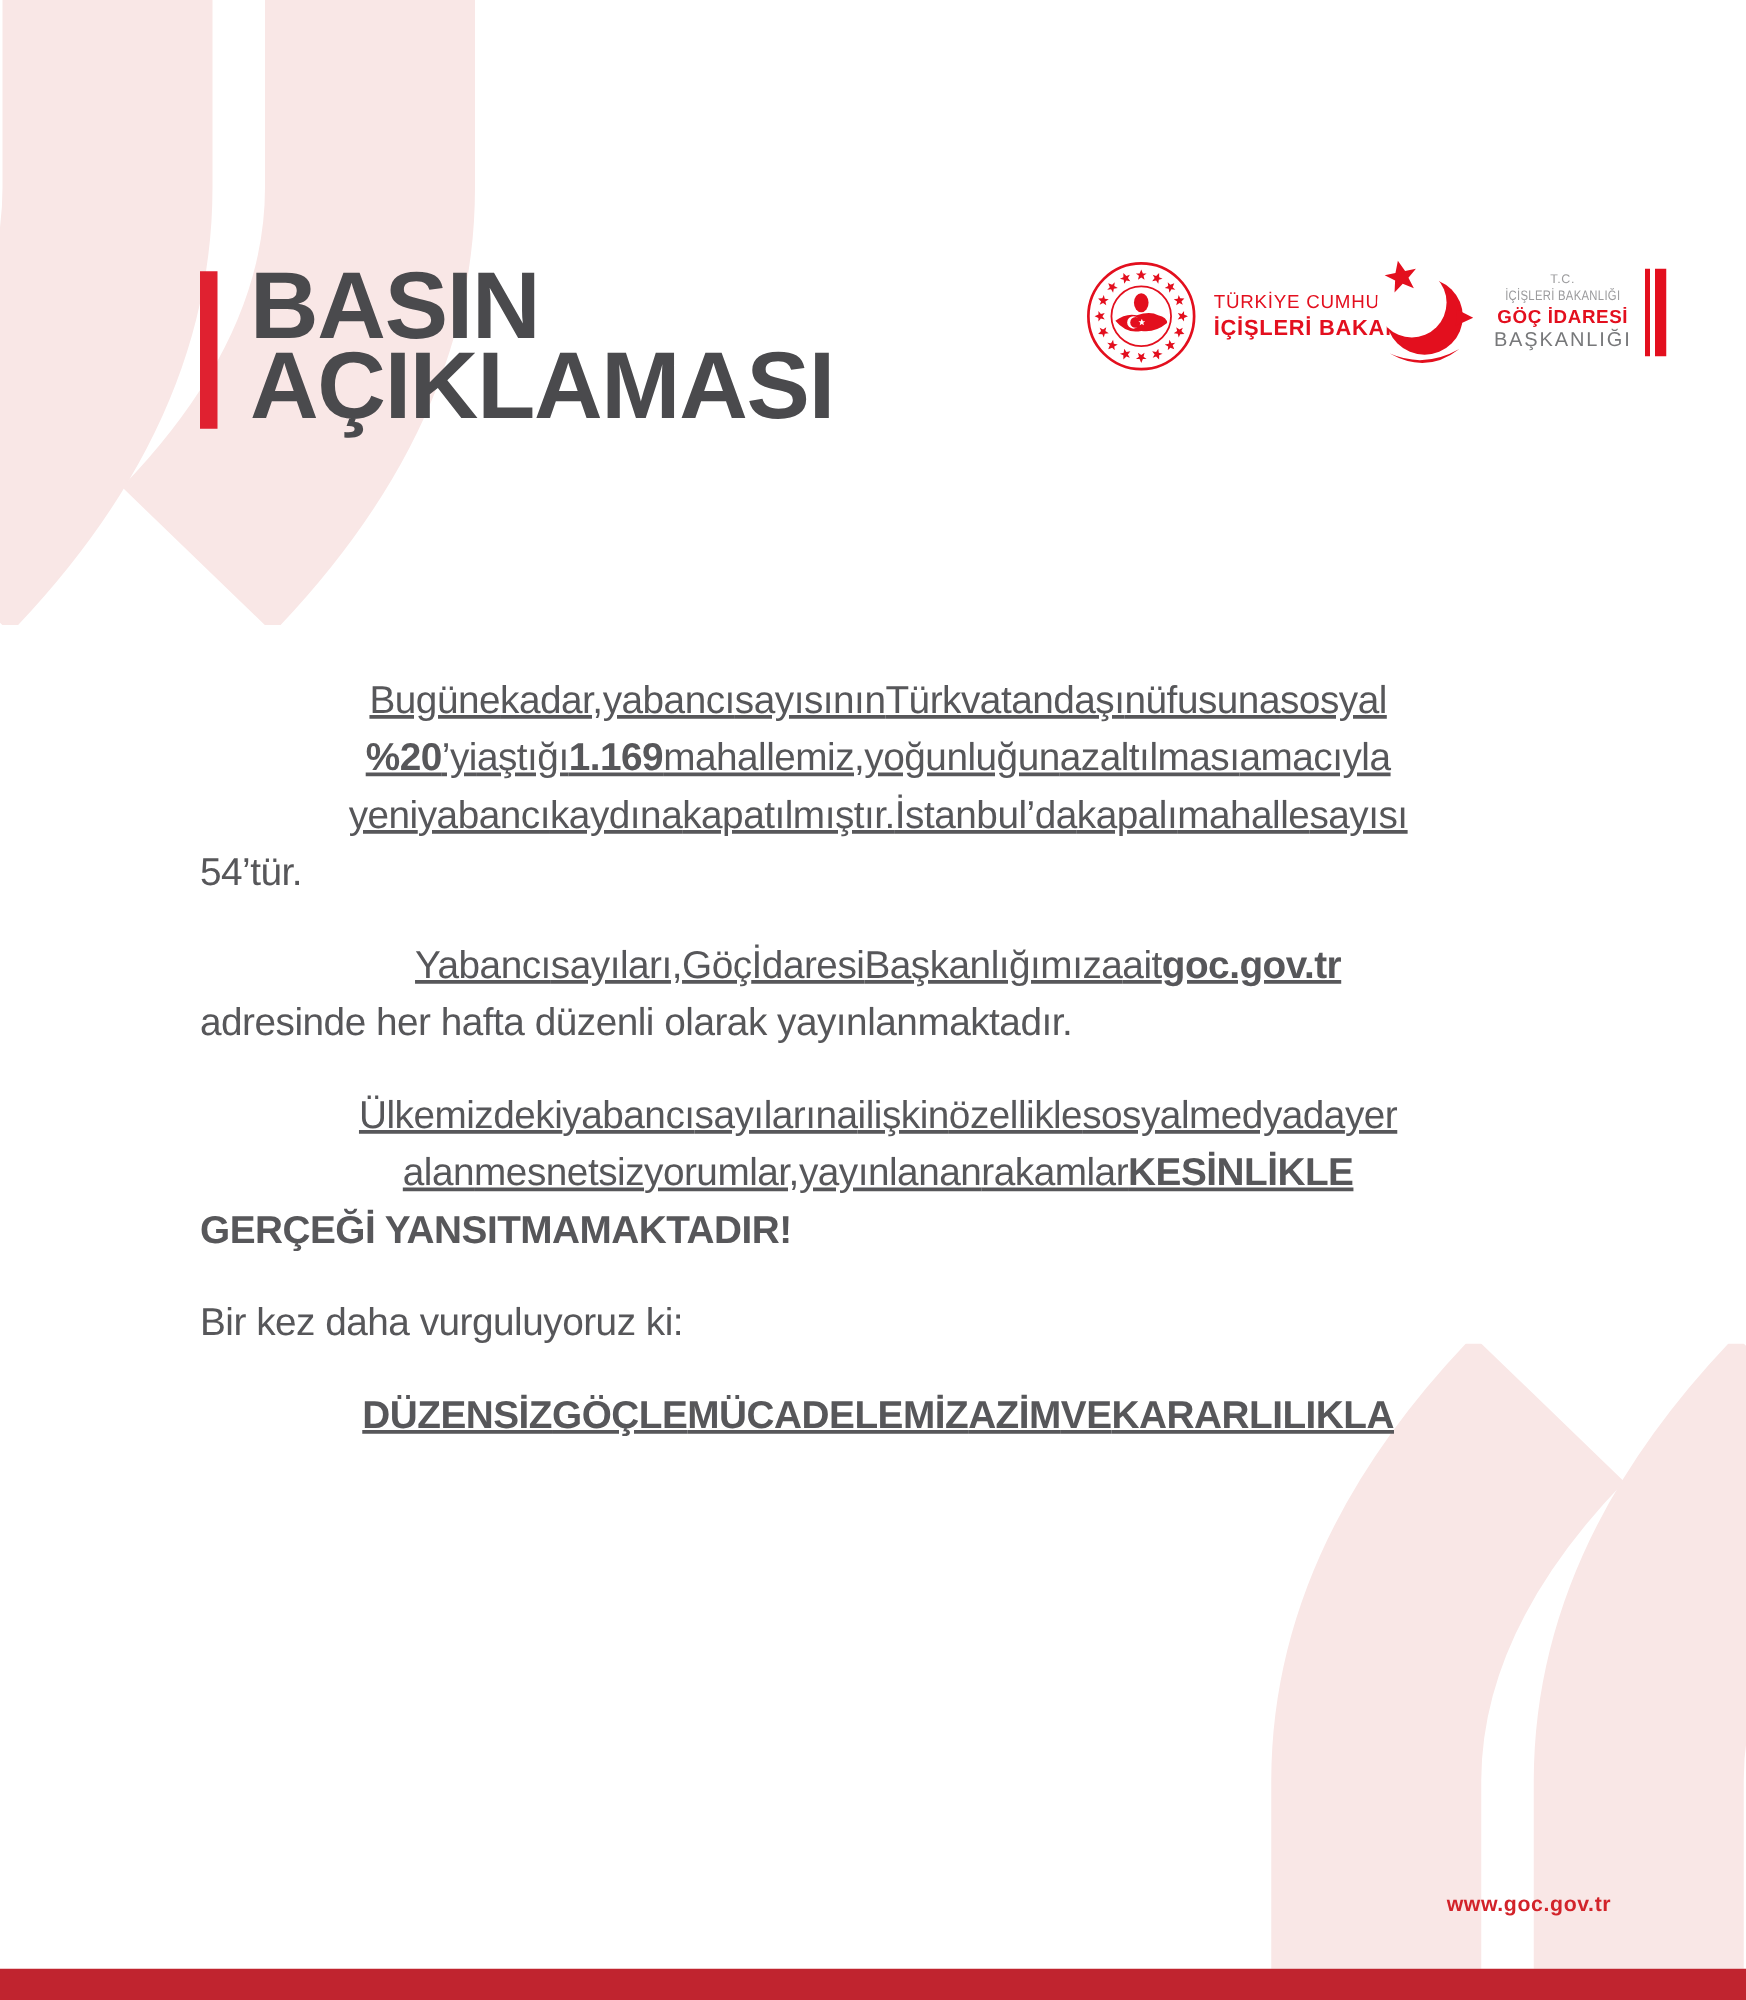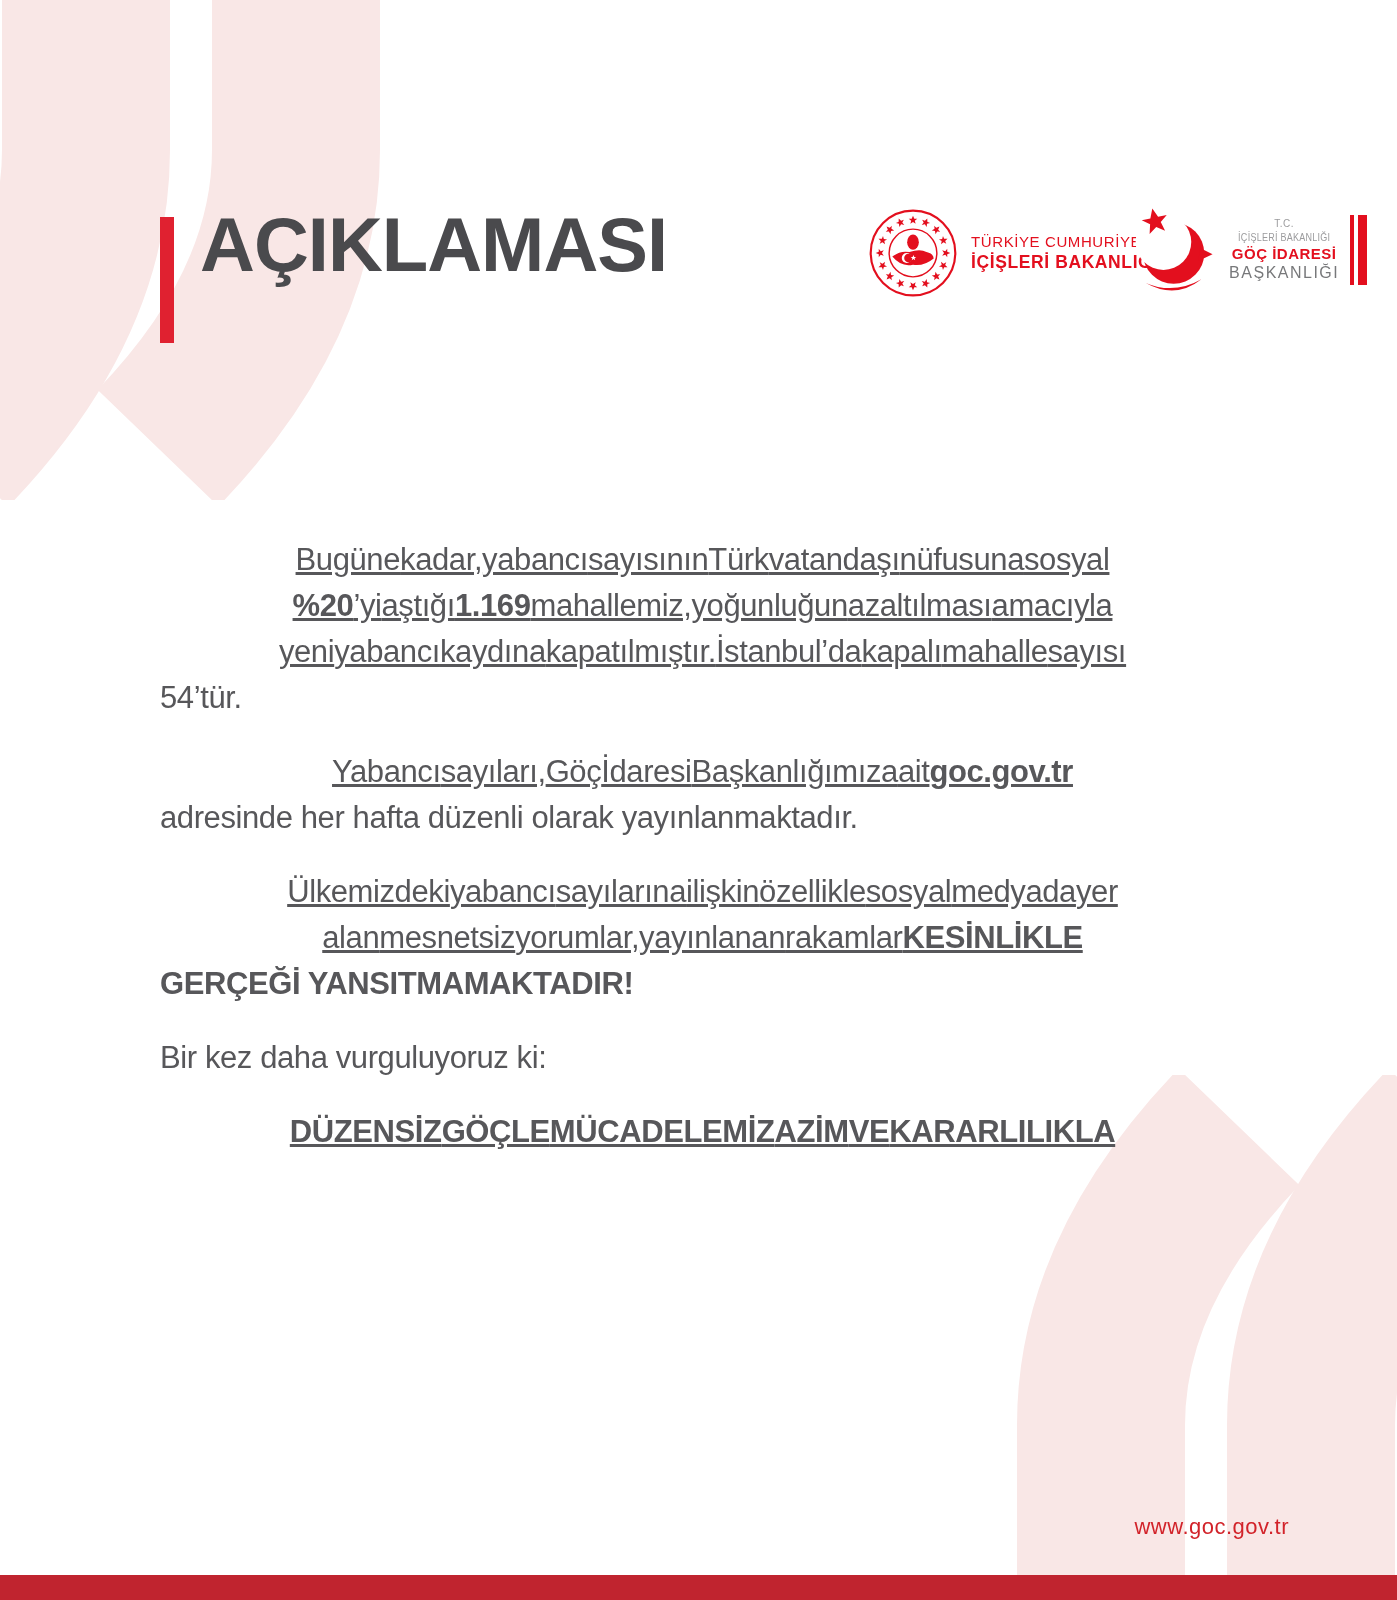--- a/index.html
+++ b/index.html
@@ -16,41 +16,41 @@
   .accent-bar { position:absolute; left:160px; top:217px; width:14px; height:126px;
                 background:var(--accent); z-index:2; }
   .title { position:absolute; left:200px; top:213px; z-index:2;
            color:var(--title); font-weight:bold; font-size:76px; line-height:64px;
            letter-spacing:-1px; white-space:nowrap; }
   
   .ministry-logo { position:absolute; left:868px; top:208px; display:flex; align-items:center; z-index:2; }
   .ministry-text { margin-left:13px; white-space:nowrap; }
   .m-line1 { color:var(--flag); font-size:15px; letter-spacing:0.6px; }
   .m-line2 { color:var(--flag); font-size:17.5px; font-weight:bold; letter-spacing:0.6px; margin-top:2px; }
-  .agency-logo { position:absolute; left:1118px; top:202px; display:flex; align-items:center; z-index:2; }
+  .agency-logo { position:absolute; left:1084px; top:202px; display:flex; align-items:center; z-index:2; }
   .agency-text { margin-left:8px; text-align:center; white-space:nowrap; }
   .a-line1 { color:var(--lgray); font-size:10px; letter-spacing:0.5px; }
   .a-line2 { color:var(--lgray); font-size:11px; letter-spacing:0.3px; margin-top:2px;
              transform:scaleX(0.82); transform-origin:center; }
   .a-line3 { color:var(--flag); font-size:15px; font-weight:bold; letter-spacing:0.5px; margin-top:2px; }
   .a-line4 { color:var(--dgray); font-size:16px; letter-spacing:1.5px; margin-top:2px; }
   .agency-bars { display:flex; align-items:center; margin-left:10px; height:72px; }
   .bar-thin  { width:4px; height:70px; background:var(--flag); }
   .bar-thick { width:9px; height:70px; background:var(--flag); margin-left:4px; }
   
   .body-text { position:absolute; left:160px; top:537px; width:1085px; z-index:2;
                color:var(--body); font-size:31px; line-height:46px; letter-spacing:-0.4px; }
   .para { margin-bottom:28px; }
   .line { height:46px; overflow:visible; white-space:pre-wrap; }
   .line.just { display:flex; justify-content:center; white-space:normal;text-decoration:underline; }
   .line .w { white-space:nowrap; }
   .b { font-weight:bold; }
   
   .site-url { position:absolute; right:108px; top:1514px; z-index:3;
-              color:var(--link); font-size:22px; font-weight:normal; letter-spacing:0.5px; }
+              color:var(--link); font-size:17px; font-weight:bold; letter-spacing:0.5px; }
   .footer-bar { position:absolute; left:0; right:0; bottom:0; height:25px;
                 background:var(--footer); z-index:2; }
   
   .red-f { fill:var(--flag); }
   .red-s { stroke:var(--flag); fill:none; }
   .white-f { fill:#ffffff; }
 </style>
 </head>
 <body>
 
@@ -61,20 +61,21 @@
     <path d="M 296 -20 L 296 150 Q 296 305 158 448"></path>
   </svg>
 
   <svg class="quote quote-br" width="440" height="500" viewBox="0 0 440 500" aria-hidden="true">
     <path d="M 86 -20 L 86 150 Q 86 305 -52 448"></path>
     <path d="M 296 -20 L 296 150 Q 296 305 158 448"></path>
   </svg>
 
   <div class="accent-bar"></div>
   <div class="title">
+    <div>BASIN</div>
     <div>AÇIKLAMASI</div>
   </div>
 
   <div class="ministry-logo">
     <svg width="90" height="90" viewBox="-50 -50 100 100">
       <defs>
         <path id="star5" d="M0,-10L2.94,-3.09L9.51,-3.09L4.05,1.18L5.88,8.09L0,4L-5.88,8.09L-4.05,1.18L-9.51,-3.09L-2.94,-3.09Z"></path>
       </defs>
       <circle class="red-s" r="47" stroke-width="2.4"></circle>
       <circle class="red-s" r="26.5" stroke-width="1.6"></circle>

